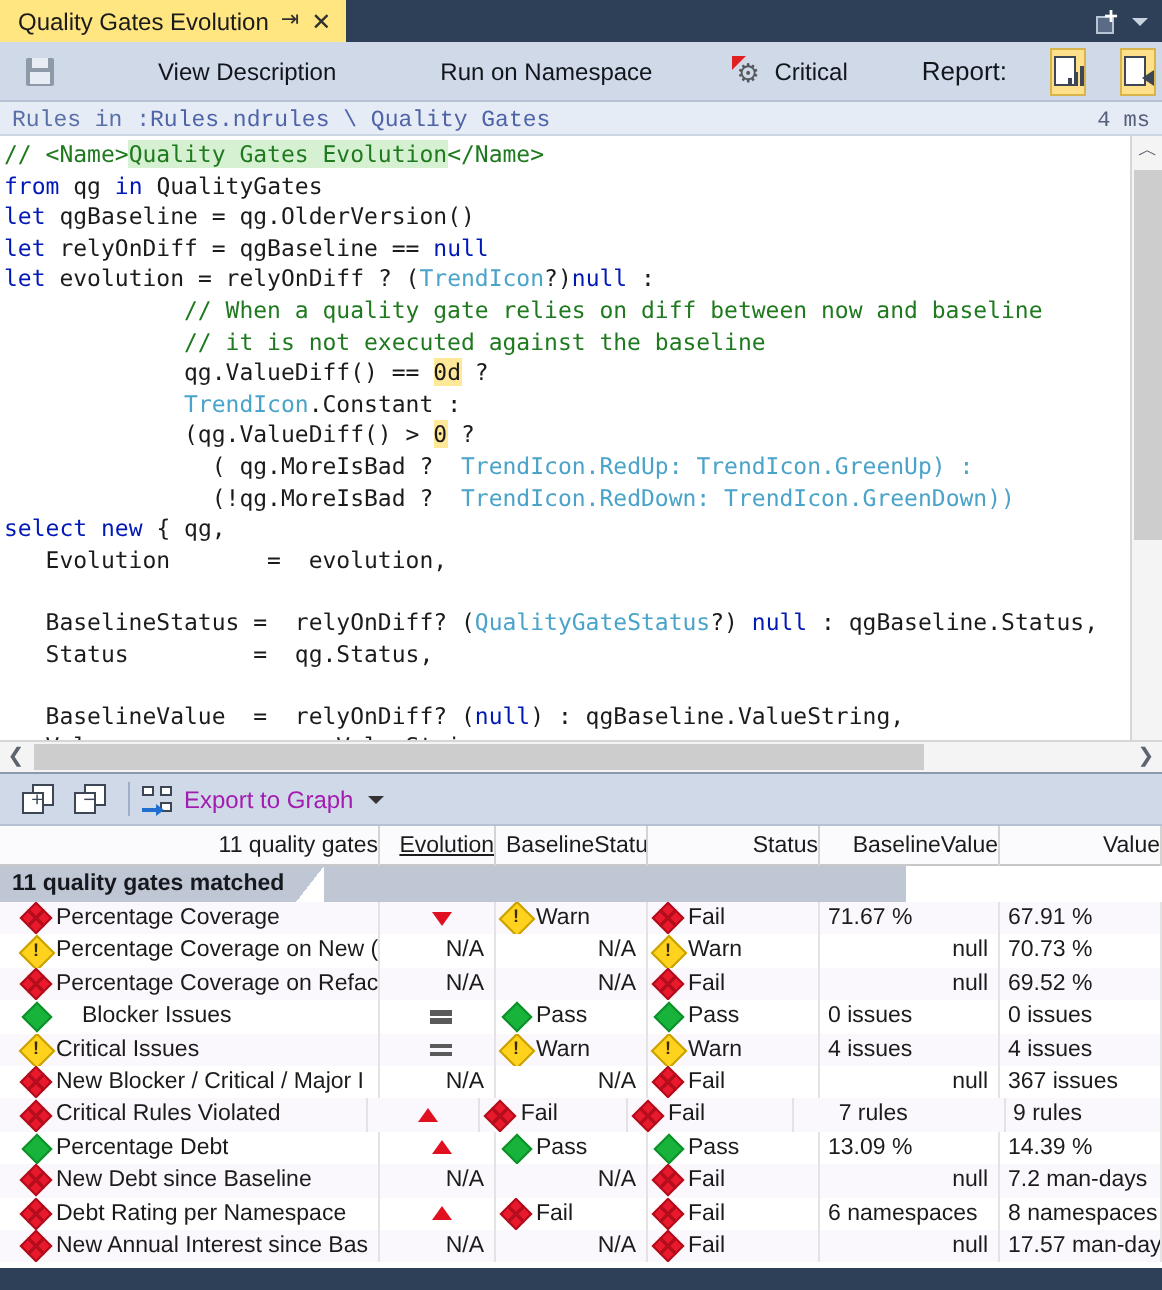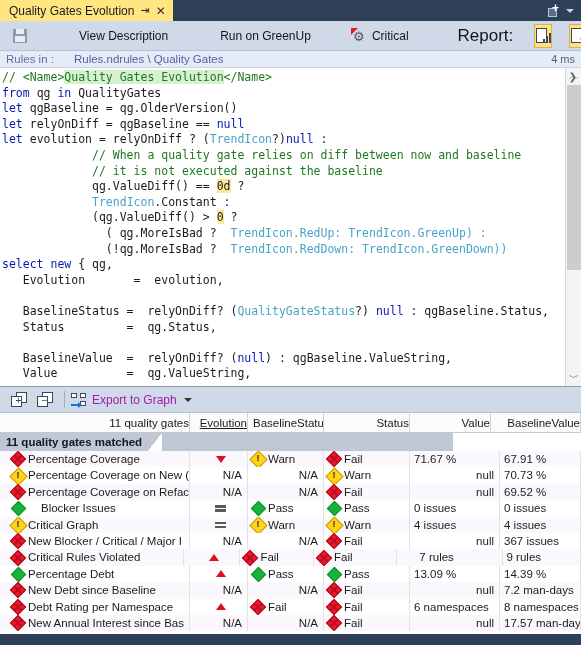--- a/index.html
+++ b/index.html
@@ -66,21 +66,21 @@
   .ic-save::after {
     content:""; position:absolute; left:2px; bottom:1px; width:10px; height:6px;
     background:#e8edf4;
   }
   .ic-gearcrit { position: relative; width: 16px; height: 15px; }
   .ic-gearcrit .g { position:absolute; left:2px; top:2px; font-size:13px; line-height:1; color:#55595e;}
   .ic-gearcrit .flag {
     position: absolute; left: 0; top: 0; width: 0; height: 0;
     border-left: 7px solid #e02020; border-bottom: 7px solid transparent;
   }
-  .report-label { font-size: 17px; color: #12161c; margin-left: 26px; margin-right: 5px; }
+  .report-label { font-size: 13px; color: #12161c; margin-left: 14px; margin-right: 5px; }
   .rep-btn {
     width: 24px; height: 24px; display:flex; align-items:center; justify-content:center;
     margin-right: 1px;
   }
   .rep-btn.active { background:#ffe08a; border:1px solid #d9b44a; }
   .ic-report { position: relative; width: 16px; height: 16px; }
   .ic-report .page {
     position:absolute; left:1px; top:0px; width:11px; height:15px;
     border:1.6px solid #3c4654; background:#fff;
   }
@@ -100,30 +100,30 @@
   .ic-gear { font-size:15px; color:#3c4654; line-height:1;}
   .ic-help {
     width:15px; height:15px; border-radius:50%; background:#1e9ae0;
     color:#fff; font-size:11px; font-weight:bold; text-align:center;
     line-height:15px; font-family:"Liberation Serif", serif;
   }
 
   
   .breadcrumb {
     height: 17px; background: #e6ecf5; border-bottom: 1px solid #cbd5e2;
-    display: flex; align-items: center; padding: 0 6px;
-    color: #5a6fa8; font-size: 11.5px; gap: 20px;
+    display: flex; align-items: flex-end; padding: 0 6px;
+    color: #5a6fa8; font-size: 11.5px; gap: 0; font-family: Liberation Mono, monospace;
   }
   .bc-link { color: #4f63a8; }
   .bc-time { margin-left: auto; color: #55607a; font-size: 11px; }
 
   
   .editor-wrap {
     position: relative; height: 319px; background: #ffffff;
-    border-bottom: 1px solid #8c99ad; display:flex; flex-direction:row;
+    border-bottom: 1px solid #8c99ad; display:flex; flex-direction:column;
   }
   .editor {
     flex: 1; position: relative; overflow: hidden;
     font-family: "DejaVu Sans Mono", monospace; font-size: 11.5px;
     line-height: 15.6px; padding: 2px 0 0 2px; white-space: pre;
     color: #1b1b1b;
   }
   .editor .ln { height: 15.6px; }
   .kw { color: #0019b5; }
   .cm { color: #1f7a1f; }
@@ -258,21 +258,21 @@
   <div class="toolbar">
     <div class="tb-btn">
       <span class="ic-save"></span>
     </div>
     <div class="tb-sep"></div>
     <div class="tb-btn">
       <span>View Description</span>
     </div>
     <div class="tb-sep"></div>
     <div class="tb-btn">
-      <span>Run on GreenUp</span>
+      <span>Run on Namespace</span>
     </div>
     <div class="tb-btn" style="margin-left:10px">
       <span class="ic-gearcrit">
         <span class="g">⚙</span>
           <span class="flag"></span>
       </span>
       <span>Critical</span>
     </div>
     <span class="report-label">Report:</span>
     <div class="rep-btn active">
@@ -344,22 +344,22 @@
     <span class="gt-label">Export to Graph</span>
     <span class="gt-caret"></span>
   </div>
 
   <div class="grid">
     <div class="ghead" id="ghead">
         <div class="gh" style="width: 190px;">11 quality gates</div>
         <div class="gh" style="width: 58px; text-decoration: underline;">Evolution</div>
         <div class="gh" style="width: 76px;">BaselineStatus</div>
         <div class="gh" style="width: 86px;">Status</div>
+        <div class="gh" style="width: 90px;">BaselineValue</div>
         <div class="gh" style="width: 81px;">Value</div>
-        <div class="gh" style="width: 90px;">BaselineValue</div>
       </div>
     <div class="grp">11 quality gates matched</div>
     <div id="rows">
         <div class="row odd">
           <div class="cell c-name" style="width: 190px;">
             <span class="gi fail">
               <i></i>
               <i></i>
               <i></i>
               <i></i>
@@ -438,21 +438,21 @@
           <div class="cell st" style="width: 86px;">
             <span class="gi pass"></span>
             <span>Pass</span>
           </div>
           <div class="cell" style="width: 90px;">0 issues</div>
           <div class="cell" style="width: 81px;">0 issues</div>
         </div>
         <div class="row odd">
           <div class="cell c-name" style="width: 190px;">
             <span class="gi warn"></span>
-            <span class="nm">Critical Graph</span>
+            <span class="nm">Critical Issues</span>
           </div>
           <div class="cell c-evo" style="width: 58px;">
             <span class="eq"></span>
           </div>
           <div class="cell st" style="width: 76px;">
             <span class="gi warn"></span>
             <span>Warn</span>
           </div>
           <div class="cell st" style="width: 86px;">
             <span class="gi warn"></span>

